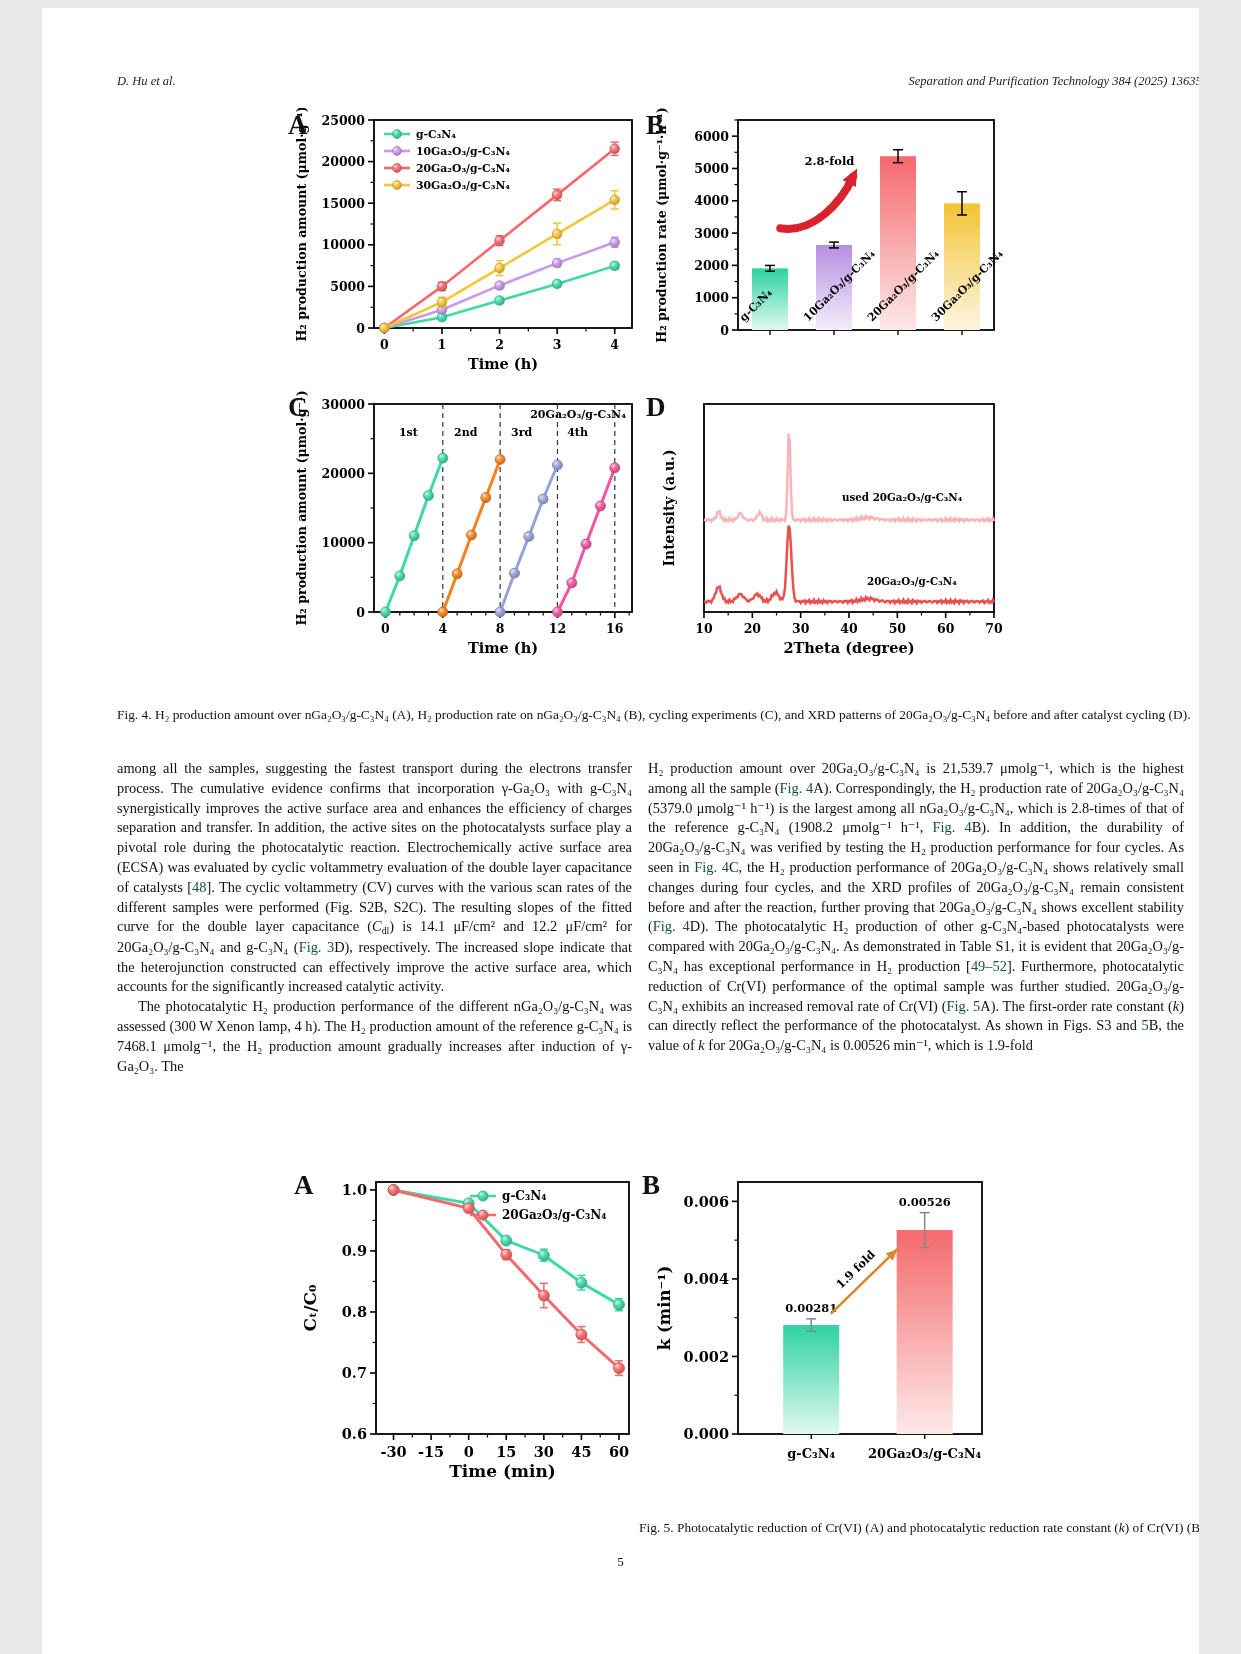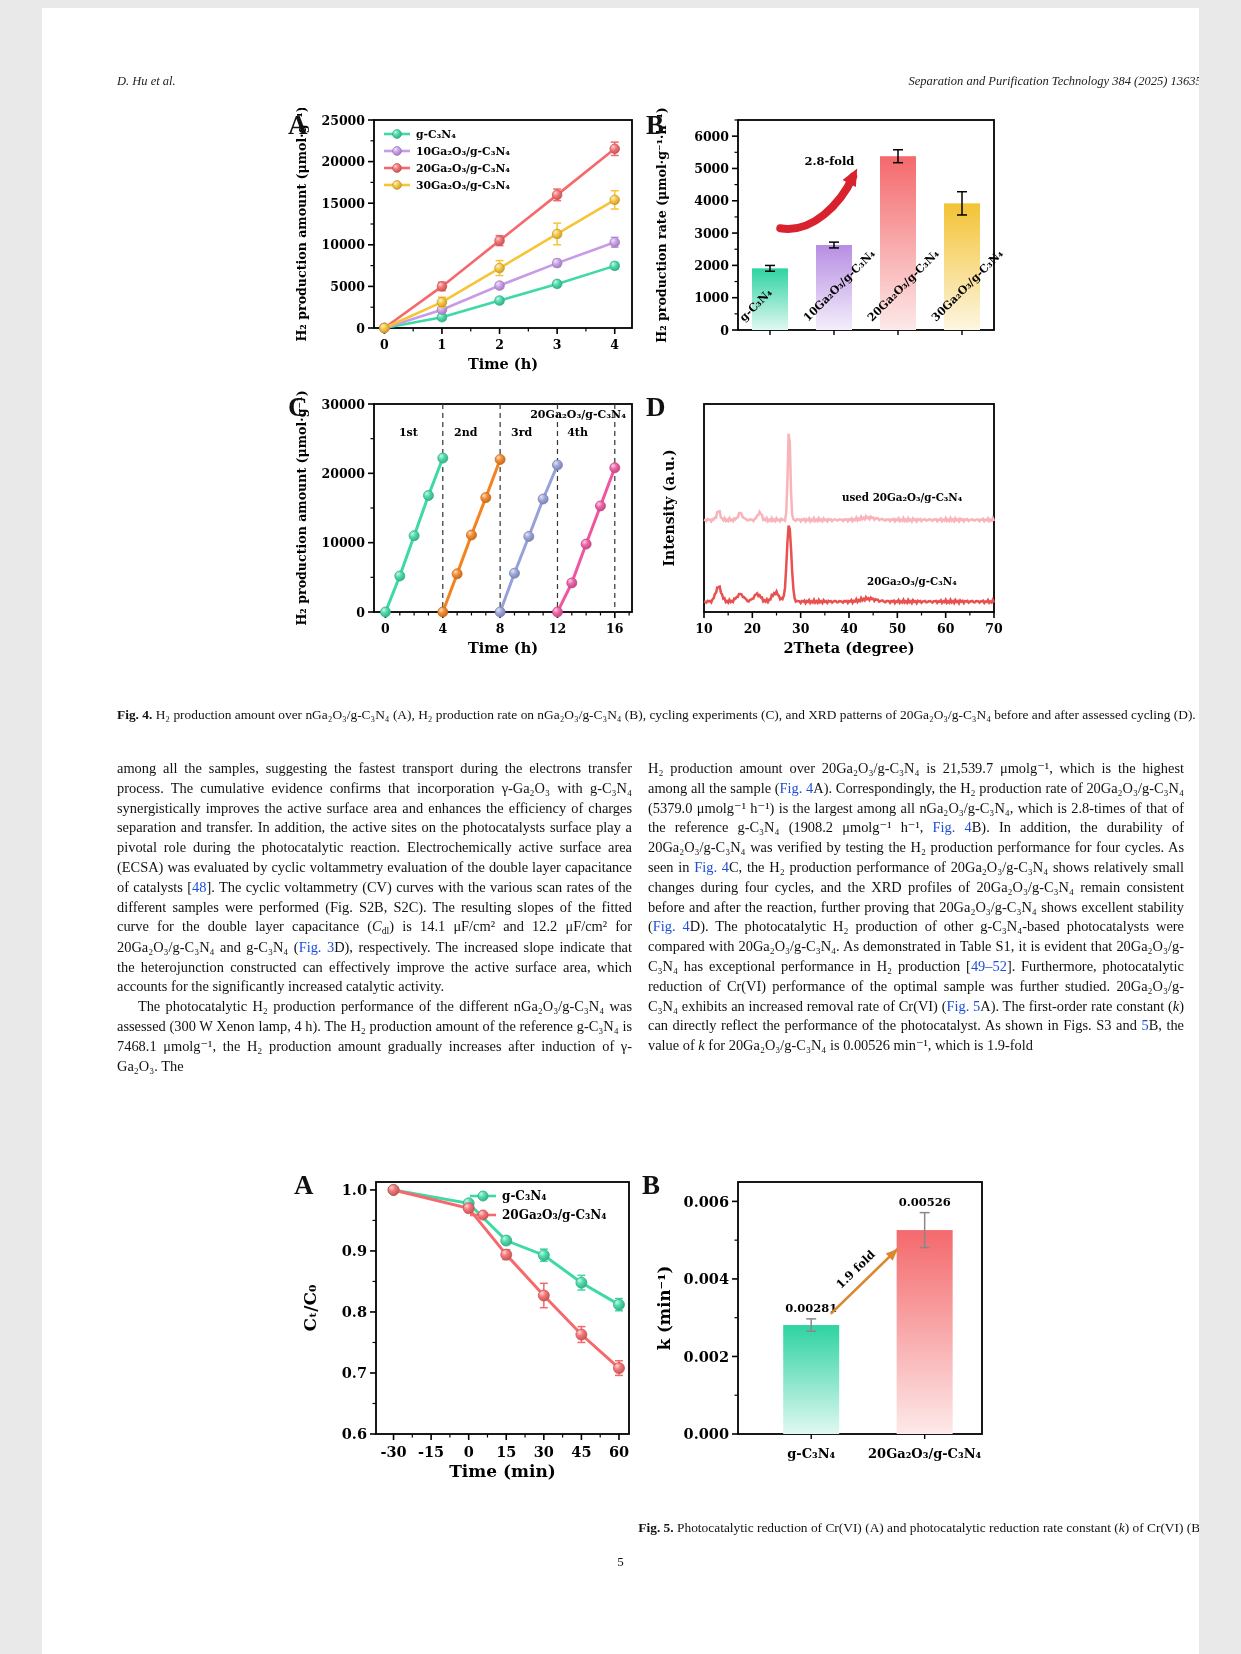--- a/index.html
+++ b/index.html
@@ -9,28 +9,28 @@
           justify-content:space-between;font-style:italic;font-size:12.5px;color:#222;}
   .fig4-grid{position:absolute;top:100px;left:242px;width:724px;display:grid;
              grid-template-columns:358px 366px;grid-template-rows:282px 284px;}
   .fig5-grid{position:absolute;top:1160px;left:248px;display:grid;
              grid-template-columns:348px 354px;grid-template-rows:336px;}
   .panel{position:relative;}
   .panel-letter{position:absolute;top:2px;left:4px;font-weight:bold;font-size:27px;z-index:2;}
   .caption4{position:absolute;top:697px;left:75px;width:1091px;font-size:13.4px;
             line-height:1.55;text-align:justify;color:#111;}
   .caption5{position:absolute;top:1512px;left:75px;width:1091px;text-align:right;font-size:13.4px;}
-  .cap-label{font-weight:bold;}
+  .cap-label{font-weight:normal;}
   .columns{position:absolute;top:751px;left:75px;width:1091px;display:flex;gap:16px;}
   .col{text-align:justify;font-size:14.4px;line-height:1.375;}
   .col-left{width:515px;}
   .col-right{width:536px;}
   .col p{margin:0;}
   .col p.indent{text-indent:1.45em;}
-  .seg-link{color:#1d4ed8;}
+  .seg-link{color:#14532d;}
   .seg-sub{font-size:68%;vertical-align:-0.3em;}
   .seg-i{font-style:italic;}
   .pagenum{position:absolute;top:1546px;left:0;width:100%;text-align:center;font-size:13px;}
   svg text{font-family:"DejaVu Serif","Liberation Serif",serif;}
 </style>
 </head>
 <body>
 
 <div class="page">
 
@@ -438,21 +438,21 @@
           <path d="M62.0 211.3 L 63.2 211.8 L 64.4 212.6 L 65.6 210.8 L 66.8 211.4 L 68.0 211.0 L 69.3 212.4 L 70.5 209.3 L 71.7 208.0 L 72.9 203.9 L 74.1 202.7 L 75.3 197.4 L 76.5 197.1 L 77.7 196.5 L 78.9 202.6 L 80.1 204.5 L 81.3 208.7 L 82.5 208.2 L 83.8 212.1 L 85.0 211.1 L 86.2 212.6 L 87.4 209.8 L 88.6 212.1 L 89.8 211.0 L 91.0 212.0 L 92.2 208.6 L 93.4 208.9 L 94.6 207.0 L 95.8 207.0 L 97.0 203.9 L 98.3 203.9 L 99.5 204.3 L 100.7 206.8 L 101.9 207.2 L 103.1 208.2 L 104.3 209.5 L 105.5 211.1 L 106.7 211.5 L 107.9 209.9 L 109.1 209.6 L 110.3 208.7 L 111.5 208.4 L 112.8 205.1 L 114.0 204.5 L 115.2 203.4 L 116.4 206.1 L 117.6 205.2 L 118.8 207.5 L 120.0 207.4 L 121.2 211.4 L 122.4 210.3 L 123.6 211.6 L 124.8 209.4 L 126.0 212.0 L 127.3 209.5 L 128.5 209.5 L 129.7 205.0 L 130.9 205.8 L 132.1 203.2 L 133.3 204.0 L 134.5 201.5 L 135.7 204.7 L 136.9 205.7 L 138.1 209.2 L 139.3 208.1 L 140.5 209.2 L 141.8 205.8 L 143.0 197.9 L 144.2 177.2 L 145.4 152.8 L 146.6 135.6 L 147.8 139.1 L 149.0 158.3 L 150.2 181.7 L 151.4 199.1 L 152.6 208.2 L 153.8 211.6 L 155.0 210.8 L 156.3 211.3 L 157.5 211.2 L 158.7 212.9 L 159.9 211.0 L 161.1 211.6 L 162.3 210.6 L 163.5 213.1 L 164.7 211.1 L 165.9 212.0 L 167.1 210.1 L 168.3 213.0 L 169.5 211.3 L 170.8 212.4 L 172.0 209.8 L 173.2 212.7 L 174.4 211.3 L 175.6 212.8 L 176.8 209.9 L 178.0 212.3 L 179.2 211.3 L 180.4 213.0 L 181.6 210.2 L 182.8 211.8 L 184.0 211.2 L 185.3 213.0 L 186.5 210.8 L 187.7 211.4 L 188.9 211.1 L 190.1 212.7 L 191.3 211.5 L 192.5 211.1 L 193.7 211.1 L 194.9 212.2 L 196.1 212.2 L 197.3 211.0 L 198.5 211.2 L 199.8 211.6 L 201.0 212.7 L 202.2 211.0 L 203.4 211.4 L 204.6 210.9 L 205.8 212.9 L 207.0 211.1 L 208.2 211.6 L 209.4 210.1 L 210.6 212.8 L 211.8 210.9 L 213.0 211.6 L 214.3 209.2 L 215.5 211.9 L 216.7 210.1 L 217.9 211.1 L 219.1 208.0 L 220.3 210.4 L 221.5 208.9 L 222.7 210.3 L 223.9 207.2 L 225.1 209.1 L 226.3 208.2 L 227.5 210.1 L 228.8 207.7 L 230.0 209.0 L 231.2 208.7 L 232.4 210.9 L 233.6 209.3 L 234.8 209.8 L 236.0 209.8 L 237.2 211.6 L 238.4 211.1 L 239.6 210.6 L 240.8 210.6 L 242.0 211.7 L 243.3 212.2 L 244.5 211.0 L 245.7 211.1 L 246.9 211.2 L 248.1 212.8 L 249.3 211.1 L 250.5 211.5 L 251.7 210.6 L 252.9 213.0 L 254.1 211.3 L 255.3 211.9 L 256.5 210.1 L 257.8 212.9 L 259.0 211.3 L 260.2 212.4 L 261.4 209.8 L 262.6 212.6 L 263.8 211.3 L 265.0 212.8 L 266.2 209.9 L 267.4 212.2 L 268.6 211.2 L 269.8 213.1 L 271.0 210.2 L 272.3 211.8 L 273.5 211.1 L 274.7 213.1 L 275.9 210.8 L 277.1 211.5 L 278.3 211.0 L 279.5 212.8 L 280.7 211.4 L 281.9 211.3 L 283.1 210.9 L 284.3 212.3 L 285.5 212.1 L 286.8 211.2 L 288.0 211.0 L 289.2 211.7 L 290.4 212.6 L 291.6 211.2 L 292.8 211.3 L 294.0 211.0 L 295.2 212.9 L 296.4 211.3 L 297.6 211.7 L 298.8 210.3 L 300.0 212.9 L 301.3 211.3 L 302.5 212.2 L 303.7 209.9 L 304.9 212.8 L 306.1 211.3 L 307.3 212.7 L 308.5 209.8 L 309.7 212.4 L 310.9 211.2 L 312.1 213.0 L 313.3 210.0 L 314.5 212.0 L 315.8 211.1 L 317.0 213.2 L 318.2 210.5 L 319.4 211.7 L 320.6 210.9 L 321.8 213.0 L 323.0 211.1 L 324.2 211.4 L 325.4 210.8 L 326.6 212.6 L 327.8 211.7 L 329.0 211.3 L 330.3 210.9 L 331.5 212.0 L 332.7 212.3 L 333.9 211.3 L 335.1 211.1 L 336.3 211.3 L 337.5 212.7 L 338.7 211.3 L 339.9 211.4 L 341.1 210.7 L 342.3 212.9 L 343.5 211.4 L 344.8 211.9 L 346.0 210.1 L 347.2 212.8 L 348.4 211.4 L 349.6 212.4 L 350.8 209.9 L 352.0 212.6" fill="none" stroke="#e8514f" stroke-width="2.5"></path>
           <text x="269.83333333333337" y="194.5142857142857" font-size="10.3" text-anchor="middle" font-weight="bold" fill="#000">20Ga₂O₃/g-C₃N₄</text>
           <path d="M62.0 129.6 L 63.2 130.1 L 64.4 130.9 L 65.6 129.1 L 66.8 129.7 L 68.0 129.5 L 69.3 131.3 L 70.5 129.1 L 71.7 129.6 L 72.9 127.5 L 74.1 127.7 L 75.3 122.1 L 76.5 121.4 L 77.7 121.2 L 78.9 127.6 L 80.1 128.2 L 81.3 130.3 L 82.5 128.1 L 83.8 131.0 L 85.0 129.6 L 86.2 131.0 L 87.4 128.2 L 88.6 130.5 L 89.8 129.6 L 91.0 131.1 L 92.2 128.4 L 93.4 129.4 L 94.6 127.8 L 95.8 127.4 L 97.0 123.3 L 98.3 122.9 L 99.5 123.8 L 100.7 127.1 L 101.9 128.0 L 103.1 128.6 L 104.3 129.3 L 105.5 130.4 L 106.7 130.5 L 107.9 129.2 L 109.1 129.6 L 110.3 129.8 L 111.5 131.0 L 112.8 128.7 L 114.0 128.2 L 115.2 125.4 L 116.4 125.1 L 117.6 121.9 L 118.8 123.8 L 120.0 124.9 L 121.2 129.8 L 122.4 129.0 L 123.6 130.4 L 124.8 128.2 L 126.0 131.2 L 127.3 129.6 L 128.5 130.8 L 129.7 128.1 L 130.9 130.8 L 132.1 129.6 L 133.3 131.1 L 134.5 128.3 L 135.7 130.3 L 136.9 129.6 L 138.1 131.2 L 139.3 128.8 L 140.5 129.8 L 141.8 129.5 L 143.0 130.6 L 144.2 122.6 L 145.4 91.4 L 146.6 43.7 L 147.8 52.4 L 149.0 101.1 L 150.2 124.9 L 151.4 129.2 L 152.6 130.2 L 153.8 130.8 L 155.0 129.2 L 156.3 129.6 L 157.5 129.5 L 158.7 131.2 L 159.9 129.3 L 161.1 129.9 L 162.3 128.9 L 163.5 131.4 L 164.7 129.4 L 165.9 130.3 L 167.1 128.4 L 168.3 131.3 L 169.5 129.5 L 170.8 130.7 L 172.0 128.1 L 173.2 131.0 L 174.4 129.6 L 175.6 131.0 L 176.8 128.2 L 178.0 130.5 L 179.2 129.6 L 180.4 131.3 L 181.6 128.5 L 182.8 130.1 L 184.0 129.5 L 185.3 131.3 L 186.5 129.1 L 187.7 129.7 L 188.9 129.4 L 190.1 131.0 L 191.3 129.8 L 192.5 129.4 L 193.7 129.4 L 194.9 130.5 L 196.1 130.4 L 197.3 129.3 L 198.5 129.4 L 199.8 129.9 L 201.0 131.0 L 202.2 129.3 L 203.4 129.7 L 204.6 129.2 L 205.8 131.2 L 207.0 129.4 L 208.2 129.9 L 209.4 128.5 L 210.6 131.1 L 211.8 129.2 L 213.0 130.1 L 214.3 127.7 L 215.5 130.4 L 216.7 128.7 L 217.9 129.8 L 219.1 126.8 L 220.3 129.2 L 221.5 127.8 L 222.7 129.3 L 223.9 126.2 L 225.1 128.1 L 226.3 127.3 L 227.5 129.2 L 228.8 126.7 L 230.0 127.9 L 231.2 127.6 L 232.4 129.7 L 233.6 128.1 L 234.8 128.5 L 236.0 128.4 L 237.2 130.1 L 238.4 129.5 L 239.6 129.0 L 240.8 129.0 L 242.0 130.1 L 243.3 130.5 L 244.5 129.3 L 245.7 129.4 L 246.9 129.5 L 248.1 131.1 L 249.3 129.4 L 250.5 129.8 L 251.7 128.9 L 252.9 131.3 L 254.1 129.5 L 255.3 130.2 L 256.5 128.4 L 257.8 131.2 L 259.0 129.6 L 260.2 130.7 L 261.4 128.1 L 262.6 130.9 L 263.8 129.6 L 265.0 131.1 L 266.2 128.2 L 267.4 130.5 L 268.6 129.5 L 269.8 131.4 L 271.0 128.5 L 272.3 130.1 L 273.5 129.4 L 274.7 131.4 L 275.9 129.1 L 277.1 129.8 L 278.3 129.2 L 279.5 131.1 L 280.7 129.7 L 281.9 129.6 L 283.1 129.2 L 284.3 130.6 L 285.5 130.4 L 286.8 129.5 L 288.0 129.3 L 289.2 129.9 L 290.4 130.9 L 291.6 129.5 L 292.8 129.6 L 294.0 129.2 L 295.2 131.2 L 296.4 129.6 L 297.6 130.0 L 298.8 128.6 L 300.0 131.2 L 301.3 129.6 L 302.5 130.5 L 303.7 128.2 L 304.9 131.0 L 306.1 129.6 L 307.3 130.9 L 308.5 128.1 L 309.7 130.7 L 310.9 129.5 L 312.1 131.3 L 313.3 128.3 L 314.5 130.3 L 315.8 129.4 L 317.0 131.4 L 318.2 128.7 L 319.4 130.0 L 320.6 129.2 L 321.8 131.3 L 323.0 129.4 L 324.2 129.7 L 325.4 129.1 L 326.6 130.9 L 327.8 130.0 L 329.0 129.6 L 330.3 129.2 L 331.5 130.3 L 332.7 130.6 L 333.9 129.6 L 335.1 129.4 L 336.3 129.6 L 337.5 131.0 L 338.7 129.6 L 339.9 129.7 L 341.1 128.9 L 342.3 131.2 L 343.5 129.7 L 344.8 130.2 L 346.0 128.4 L 347.2 131.1 L 348.4 129.7 L 349.6 130.7 L 350.8 128.1 L 352.0 130.9" fill="none" stroke="#f9b3ba" stroke-width="2.5"></path>
           <text x="260.16666666666663" y="110.57142857142857" font-size="10.3" text-anchor="middle" font-weight="bold" fill="#000">used 20Ga₂O₃/g-C₃N₄</text>
         </svg>
     </div>
   </div>
 
   <div class="caption4">
     <span class="cap-label">Fig. 4.</span>
-    <span>H₂ production amount over nGa₂O₃/g-C₃N₄ (A), H₂ production rate on nGa₂O₃/g-C₃N₄ (B), cycling experiments (C), and XRD patterns of 20Ga₂O₃/g-C₃N₄ before and after assessed cycling (D).</span>
+    <span>H₂ production amount over nGa₂O₃/g-C₃N₄ (A), H₂ production rate on nGa₂O₃/g-C₃N₄ (B), cycling experiments (C), and XRD patterns of 20Ga₂O₃/g-C₃N₄ before and after catalyst cycling (D).</span>
   </div>
 
   <div class="columns">
     <div class="col col-left">
         <p><span>among all the samples, suggesting the fastest transport during the electrons transfer process. The cumulative evidence confirms that incorporation γ-Ga₂O₃ with g-C₃N₄ synergistically improves the active surface area and enhances the efficiency of charges separation and transfer. In addition, the active sites on the photocatalysts surface play a pivotal role during the photocatalytic reaction. Electrochemically active surface area (ECSA) was evaluated by cyclic voltammetry evaluation of the double layer capacitance of catalysts [</span><span class="seg-link">48</span><span>]. The cyclic voltammetry (CV) curves with the various scan rates of the different samples were performed (Fig. S2B, S2C). The resulting slopes of the fitted curve for the double layer capacitance (</span><span class="seg-i">C</span><span class="seg-sub">dl</span><span>) is 14.1 μF/cm² and 12.2 μF/cm² for 20Ga₂O₃/g-C₃N₄ and g-C₃N₄ (</span><span class="seg-link">Fig. 3</span><span>D), respectively. The increased slope indicate that the heterojunction constructed can effectively improve the active surface area, which accounts for the significantly increased catalytic activity.</span></p>
         <p class="indent"><span>The photocatalytic H₂ production performance of the different nGa₂O₃/g-C₃N₄ was assessed (300 W Xenon lamp, 4 h). The H₂ production amount of the reference g-C₃N₄ is 7468.1 μmolg⁻¹, the H₂ production amount gradually increases after induction of γ-Ga₂O₃. The</span></p>
       </div>
     <div class="col col-right">
         <p><span>H₂ production amount over 20Ga₂O₃/g-C₃N₄ is 21,539.7 μmolg⁻¹, which is the highest among all the sample (</span><span class="seg-link">Fig. 4</span><span>A). Correspondingly, the H₂ production rate of 20Ga₂O₃/g-C₃N₄ (5379.0 μmolg⁻¹ h⁻¹) is the largest among all nGa₂O₃/g-C₃N₄, which is 2.8-times of that of the reference g-C₃N₄ (1908.2 μmolg⁻¹ h⁻¹, </span><span class="seg-link">Fig. 4</span><span>B). In addition, the durability of 20Ga₂O₃/g-C₃N₄ was verified by testing the H₂ production performance for four cycles. As seen in </span><span class="seg-link">Fig. 4</span><span>C, the H₂ production performance of 20Ga₂O₃/g-C₃N₄ shows relatively small changes during four cycles, and the XRD profiles of 20Ga₂O₃/g-C₃N₄ remain consistent before and after the reaction, further proving that 20Ga₂O₃/g-C₃N₄ shows excellent stability (</span><span class="seg-link">Fig. 4</span><span>D). The photocatalytic H₂ production of other g-C₃N₄-based photocatalysts were compared with 20Ga₂O₃/g-C₃N₄. As demonstrated in Table S1, it is evident that 20Ga₂O₃/g-C₃N₄ has exceptional performance in H₂ production [</span><span class="seg-link">49–52</span><span>]. Furthermore, photocatalytic reduction of Cr(VI) performance of the optimal sample was further studied. 20Ga₂O₃/g-C₃N₄ exhibits an increased removal rate of Cr(VI) (</span><span class="seg-link">Fig. 5</span><span>A). The first-order rate constant (</span><span class="seg-i">k</span><span>) can directly reflect the performance of the photocatalyst. As shown in Figs. S3 and </span><span class="seg-link">5</span><span>B, the value of </span><span class="seg-i">k</span><span> for 20Ga₂O₃/g-C₃N₄ is 0.00526 min⁻¹, which is 1.9-fold</span></p>
       </div>

